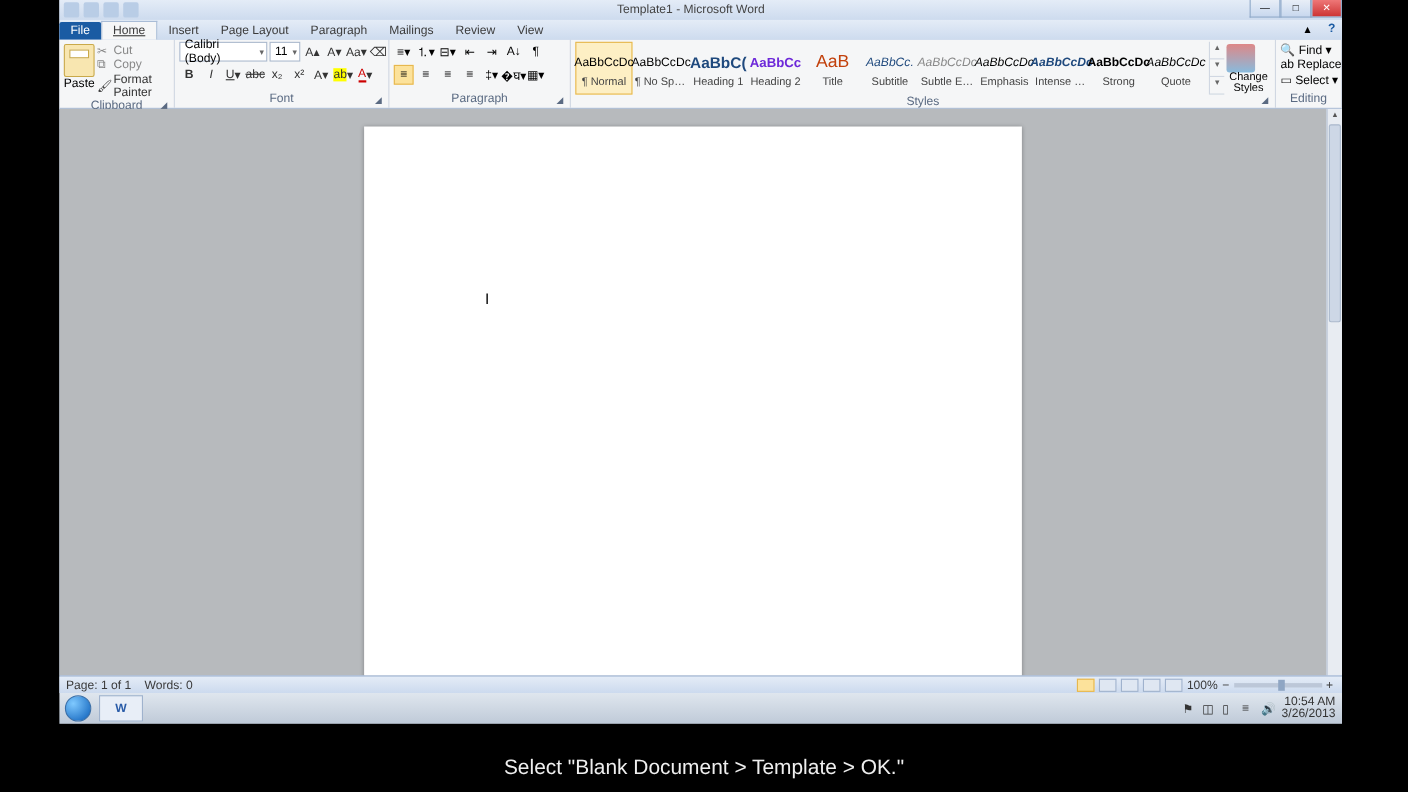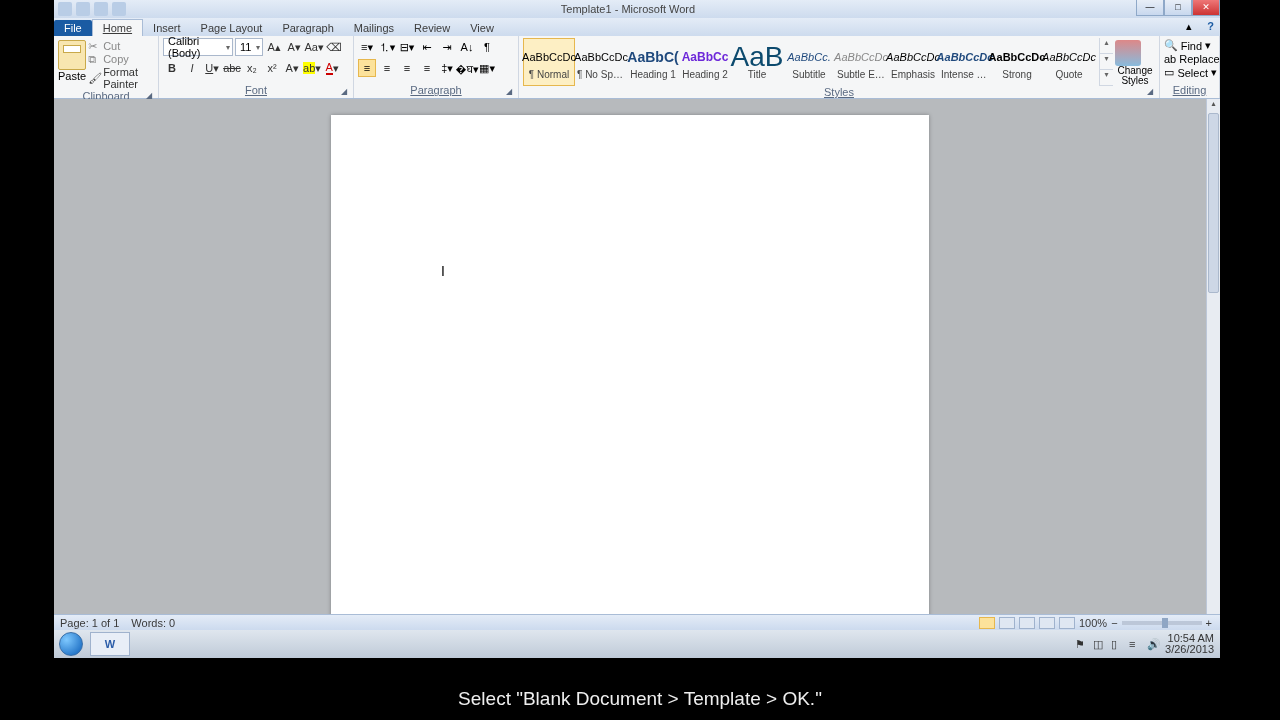--- a/index.html
+++ b/index.html
@@ -20,21 +20,21 @@
 .tab { padding:2px 10px; color:#3b3b3b; cursor:pointer; }
 .tab.file { background:#1a5ba3; color:#fff; border-radius:2px 2px 0 0; }
 .tab.active { background:#f5f6f7; border:1px solid #a9bcd6; border-bottom:none;text-decoration:underline; }
 .help { position:absolute; right:6px; top:2px; color:#1a5ba3; font-weight:bold; }
 .mini { position:absolute; right:24px; top:2px; width:10px; height:10px; }
 
 
 .ribbon { height:63px; background:#f5f6f7; border-bottom:1px solid #a9bcd6; display:flex; }
 .group { border-right:1px solid #d0d7e2; display:flex; flex-direction:column; justify-content:space-between; padding:2px 4px 0 4px; }
 .group-body { flex:1; display:flex; align-items:flex-start; gap:2px; }
-.group-label { height:14px; text-align:center; font-size:10px; color:#5a6a82; position:relative;text-decoration:underline; }
+.group-label { height:14px; text-align:center; font-size:10px; color:#5a6a82; position:relative; }
 .group-label .dlg { position:absolute; right:0; bottom:1px; width:10px; height:10px; font-size:8px; color:#5a6a82; }
 
 
 .paste { width:34px; display:flex; flex-direction:column; align-items:center; padding-top:2px; }
 .paste .icn { width:28px; height:30px; background:#f8e6b0; border:1px solid #c9a94a; border-radius:2px; position:relative; }
 .paste .icn::after{content:"";position:absolute;top:4px;left:4px;right:4px;height:6px;background:#fff;border:1px solid #c9a94a;}
 .clip-side { display:flex; flex-direction:column; gap:1px; padding-top:2px; }
 .clip-side div { display:flex; align-items:center; gap:3px; color:#888; }
 .clip-side .en { color:#333; }
 .smicon { width:12px; height:12px; display:inline-block; }
@@ -153,21 +153,21 @@
               <span>Format Painter</span>
             </div>
         </div>
       </div>
       <div class="group-label"><span>Clipboard</span><span class="dlg">◢</span></div>
     </div>
 
     <div class="group" style="width:195px">
       <div class="group-body fontcol">
         <div class="fontrow">
-          <div class="combo" style="width:70px">
+          <div class="combo" style="width:80px">
               <span>Calibri (Body)</span>
             </div>
           <div class="combo" style="width:28px">
               <span>11</span>
             </div>
           <div class="fbtn">A▴</div>
           <div class="fbtn">A▾</div>
           <div class="fbtn">Aa▾</div>
           <div class="fbtn">⌫</div>
         </div>
@@ -229,21 +229,21 @@
             </div>
             <div class="style-item">
               <div class="style-prev" style="color:#1f497d;font-weight:bold;font-size:14px">AaBbC(</div>
               <div class="style-lbl">Heading 1</div>
             </div>
             <div class="style-item">
               <div class="style-prev" style="color:#6d28d9;font-weight:bold;font-size:12px">AaBbCc</div>
               <div class="style-lbl">Heading 2</div>
             </div>
             <div class="style-item">
-              <div class="style-prev" style="color:#0c4a6e;font-size:28px">AaB</div>
+              <div class="style-prev" style="color:#c2410c;font-size:16px">AaB</div>
               <div class="style-lbl">Title</div>
             </div>
             <div class="style-item">
               <div class="style-prev" style="color:#1f497d;font-style:italic">AaBbCc.</div>
               <div class="style-lbl">Subtitle</div>
             </div>
             <div class="style-item">
               <div class="style-prev" style="color:#888;font-style:italic">AaBbCcDc</div>
               <div class="style-lbl">Subtle Em...</div>
             </div>

